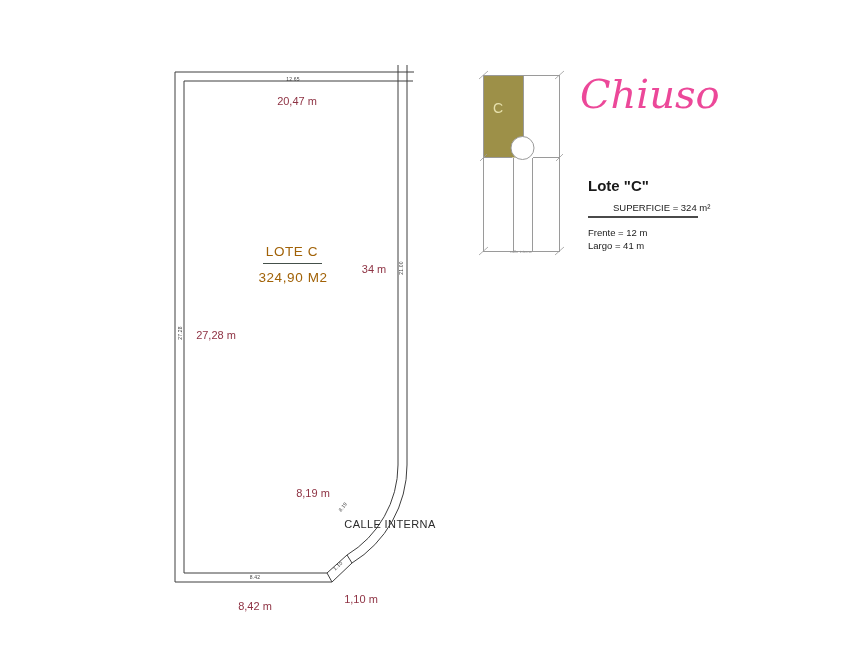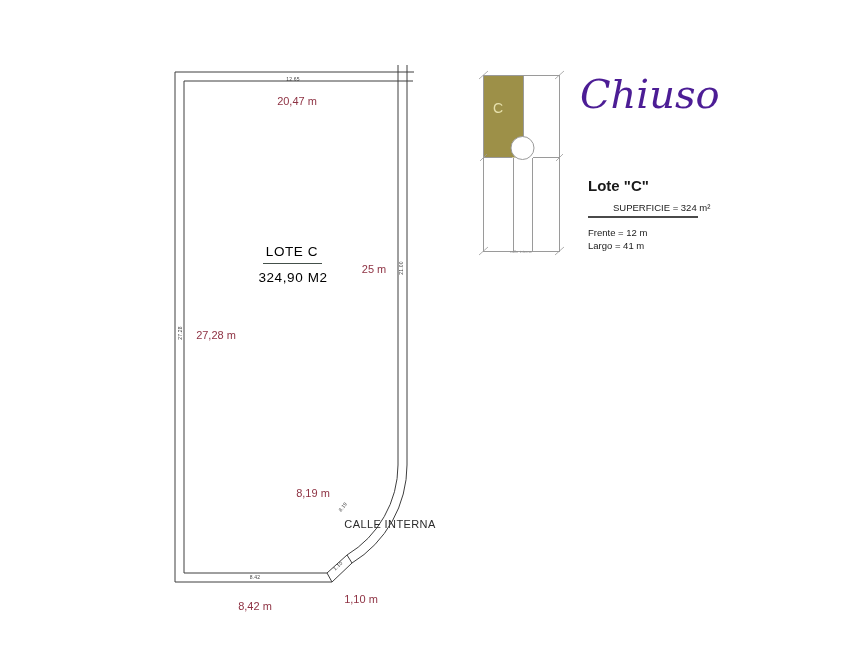--- a/index.html
+++ b/index.html
@@ -3,24 +3,24 @@
 <meta charset="utf-8">
 <style>
   html,body{margin:0;padding:0;background:#ffffff;}
   .canvas{position:relative;width:852px;height:670px;background:#ffffff;overflow:hidden;
           font-family:"Liberation Sans",sans-serif;}
   svg{position:absolute;left:0;top:0;}
   .t{position:absolute;white-space:nowrap;transform:translate(-50%,-50%);line-height:1;}
   .L{position:absolute;white-space:nowrap;line-height:1;}
   .dim{color:#8e3243;font-size:11px;}
   .tick{color:#3f3f3f;font-size:5px;letter-spacing:.2px;}
-  .lot{color:#000000;font-size:13.5px;letter-spacing:.6px;}
+  .lot{color:#a16207;font-size:13.5px;letter-spacing:.6px;}
   .street{color:#2b2b2b;font-size:11px;letter-spacing:.4px;}
   .rule{position:absolute;background:#44504a;height:1px;}
-  .brand{font-family:"DejaVu Serif",serif;font-style:italic;color:#4c1d95;
+  .brand{font-family:"DejaVu Serif",serif;font-style:italic;color:#ec4899;
          font-size:40px;text-align:center;}
   .mapletter{color:#e6e0ac;font-size:14px;}
   .mapcap{color:#8a8a8a;font-size:3.5px;letter-spacing:.2px;}
   .dtitle{color:#1a1a1a;font-size:15px;font-weight:bold;}
   .dline{color:#1a1a1a;font-size:9.5px;}
   .drule{position:absolute;background:#4a4a4a;height:2px;}
 </style>
 </head>
 <body>
 
@@ -50,21 +50,21 @@
   </svg>
 
   <div class="t tick" style="left:293px;top:79px;">12.65</div>
   <div class="t tick" style="left:180px;top:333px;transform:translate(-50%,-50%) rotate(-90deg);">27.28</div>
   <div class="t tick" style="left:401px;top:268px;transform:translate(-50%,-50%) rotate(-90deg);">21.00</div>
   <div class="t tick" style="left:343px;top:507px;transform:translate(-50%,-50%) rotate(-52deg);">8.19</div>
   <div class="t tick" style="left:255px;top:577px;">8.42</div>
   <div class="t tick" style="left:338px;top:566px;transform:translate(-50%,-50%) rotate(-42deg);">1.10</div>
 
   <div class="t dim" style="left:297px;top:101px;">20,47 m</div>
-  <div class="t dim" style="left:374px;top:269px;">25 m</div>
+  <div class="t dim" style="left:374px;top:269px;">34 m</div>
   <div class="t dim" style="left:216px;top:335px;">27,28 m</div>
   <div class="t dim" style="left:313px;top:493px;">8,19 m</div>
   <div class="t dim" style="left:255px;top:562px;margin-top:44px;">8,42 m</div>
   <div class="t dim" style="left:361px;top:599px;">1,10 m</div>
 
   <div class="t lot" style="left:292px;top:252px;">LOTE C</div>
   <div class="rule" style="left:263px;top:263px;width:59px;"></div>
   <div class="t lot" style="left:293px;top:278px;">324,90 M2</div>
 
   <div class="t street" style="left:390px;top:524px;">CALLE INTERNA</div>

